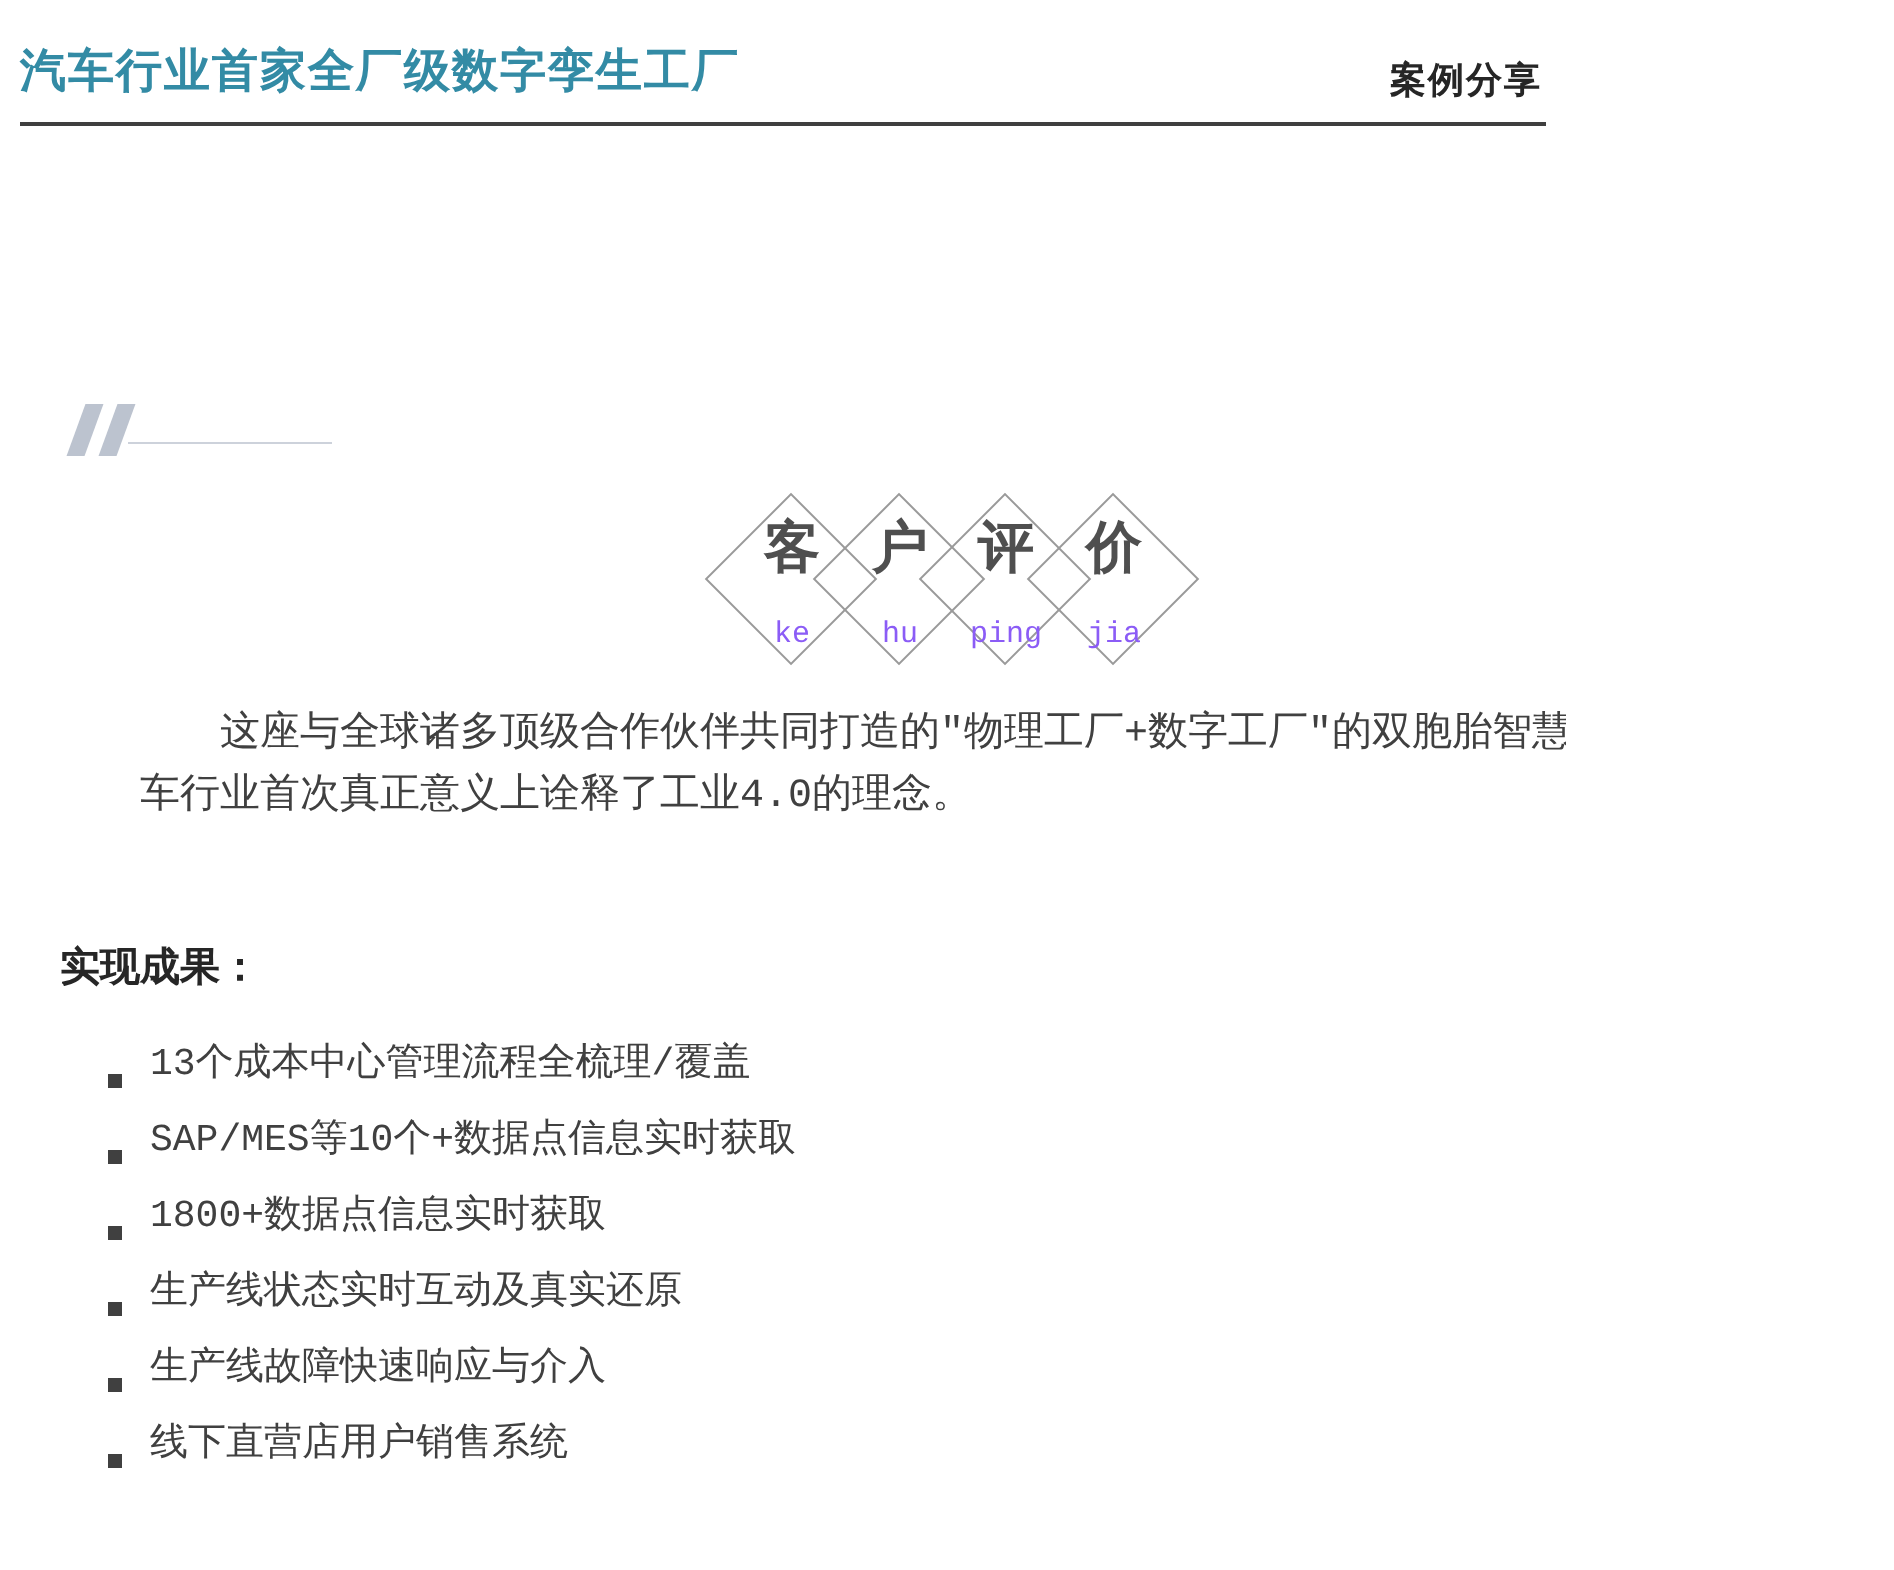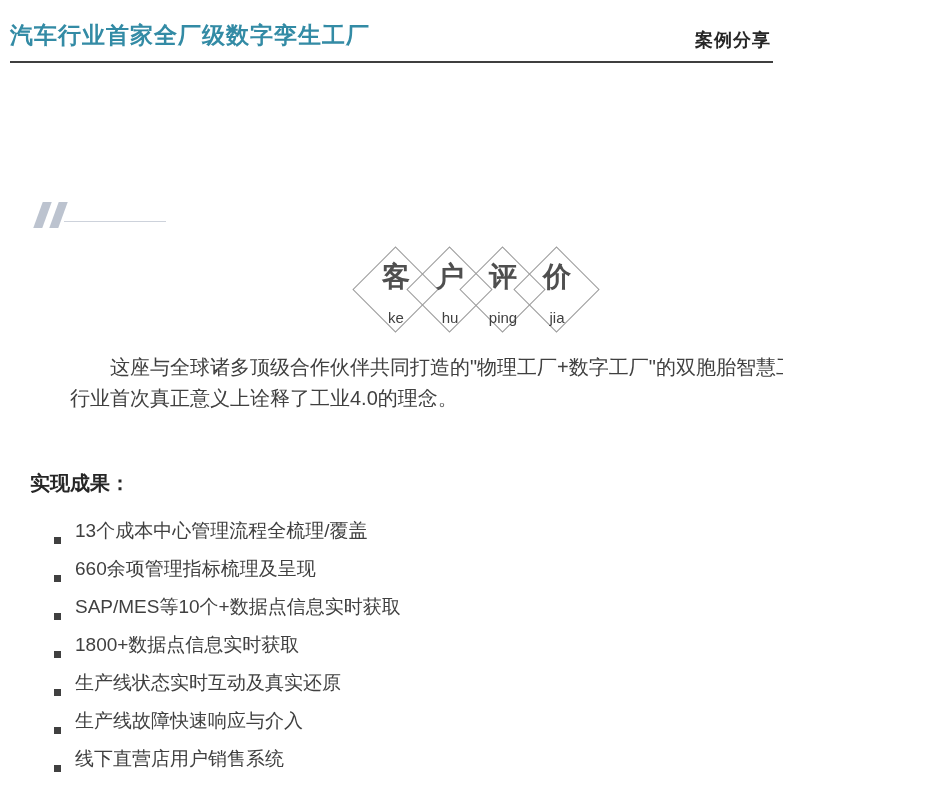--- a/index.html
+++ b/index.html
@@ -1,18 +1,18 @@
 <!DOCTYPE html>
 <html><head>
 <meta charset="utf-8">
 <style>
   * { margin:0; padding:0; box-sizing:border-box; }
   html,body { background:#ffffff; }
   body { font-family:"Liberation Sans", sans-serif; }
-  .page { position:relative; width:783px; height:785px; background:#ffffff; overflow:hidden; }
+  .page { position:relative; width:783px; height:785px; background:#ffffff; overflow:hidden;font-family:Liberation Mono, monospace; }
 
   .title { position:absolute; left:10px; top:20px; font-size:23px; font-weight:700; color:#338ba5; letter-spacing:1px; }
   .badge { position:absolute; right:12px; top:28px; font-size:18px; font-weight:700; color:#262626; letter-spacing:1px; }
   .divider { position:absolute; left:10px; right:10px; top:61px; height:2px; background:#3f3f3f; }
 
   .intro { position:absolute; left:30px; top:92px; width:907px; font-size:20px; line-height:30px; text-indent:2em; color:#404040; }
 
   .quote-open { position:absolute; left:36px; top:202px; width:140px; height:28px; }
   .quote-close { position:absolute; left:820px; top:430px; width:118px; height:30px; }
   .qbar { position:absolute; width:9px; height:26px; background:#bcc3cf; transform:skewX(-20deg); }
@@ -20,21 +20,21 @@
   .quote-open .qbar.b2 { left:18px; top:0; }
   .quote-open .qline { position:absolute; left:28px; top:19px; width:102px; height:1px; background:#cdd2db; }
   .quote-close .qline { position:absolute; left:0; top:2px; width:74px; height:1px; background:#cdd2db; }
   .quote-close .qbar.b1 { left:76px; top:2px; }
   .quote-close .qbar.b2 { left:92px; top:2px; }
 
   .diamond { position:absolute; top:246px; width:88px; height:88px; }
   .diamond .shape { position:absolute; left:13px; top:13px; width:61px; height:61px; border:1px solid #9a9a9a; transform:rotate(45deg); background:transparent; }
   .diamond .content { position:absolute; left:0; top:0; width:88px; height:88px; display:flex; flex-direction:column; align-items:center; justify-content:center; padding-top:8px; }
   .diamond .char { font-size:28px; font-weight:700; color:#4f4f4f; line-height:30px; }
-  .diamond .pinyin { font-size:15px; color:#404040; line-height:18px; margin-top:17px; }
+  .diamond .pinyin { font-size:15px; color:#8b5cf6; line-height:18px; margin-top:17px; }
   .d1 { left:352px; } .d2 { left:406px; } .d3 { left:459px; } .d4 { left:513px; }
 
   .quote-text { position:absolute; left:70px; top:352px; width:866px; font-size:20px; line-height:31px; text-indent:2em; color:#404040; }
 
   .results-heading { position:absolute; left:30px; top:470px; font-size:20px; font-weight:700; color:#262626; }
   .results-list { position:absolute; left:54px; top:506px; list-style:none; }
   .results-list li { height:38px; display:flex; align-items:flex-end; font-size:19px; color:#404040; }
   .results-list .marker { width:7px; height:7px; background:#404040; margin-right:14px; flex:0 0 auto; }
 </style>
 </head>
@@ -92,24 +92,20 @@
 
   <h2 class="results-heading">实现成果：</h2>
 
   <ul class="results-list">
     <li>
       <span class="marker"></span>
       <span>13个成本中心管理流程全梳理/覆盖</span>
     </li>
     <li>
       <span class="marker"></span>
-      <span>660余项管理指标梳理及呈现</span>
-    </li>
-    <li>
-      <span class="marker"></span>
       <span>SAP/MES等10个+数据点信息实时获取</span>
     </li>
     <li>
       <span class="marker"></span>
       <span>1800+数据点信息实时获取</span>
     </li>
     <li>
       <span class="marker"></span>
       <span>生产线状态实时互动及真实还原</span>
     </li>

